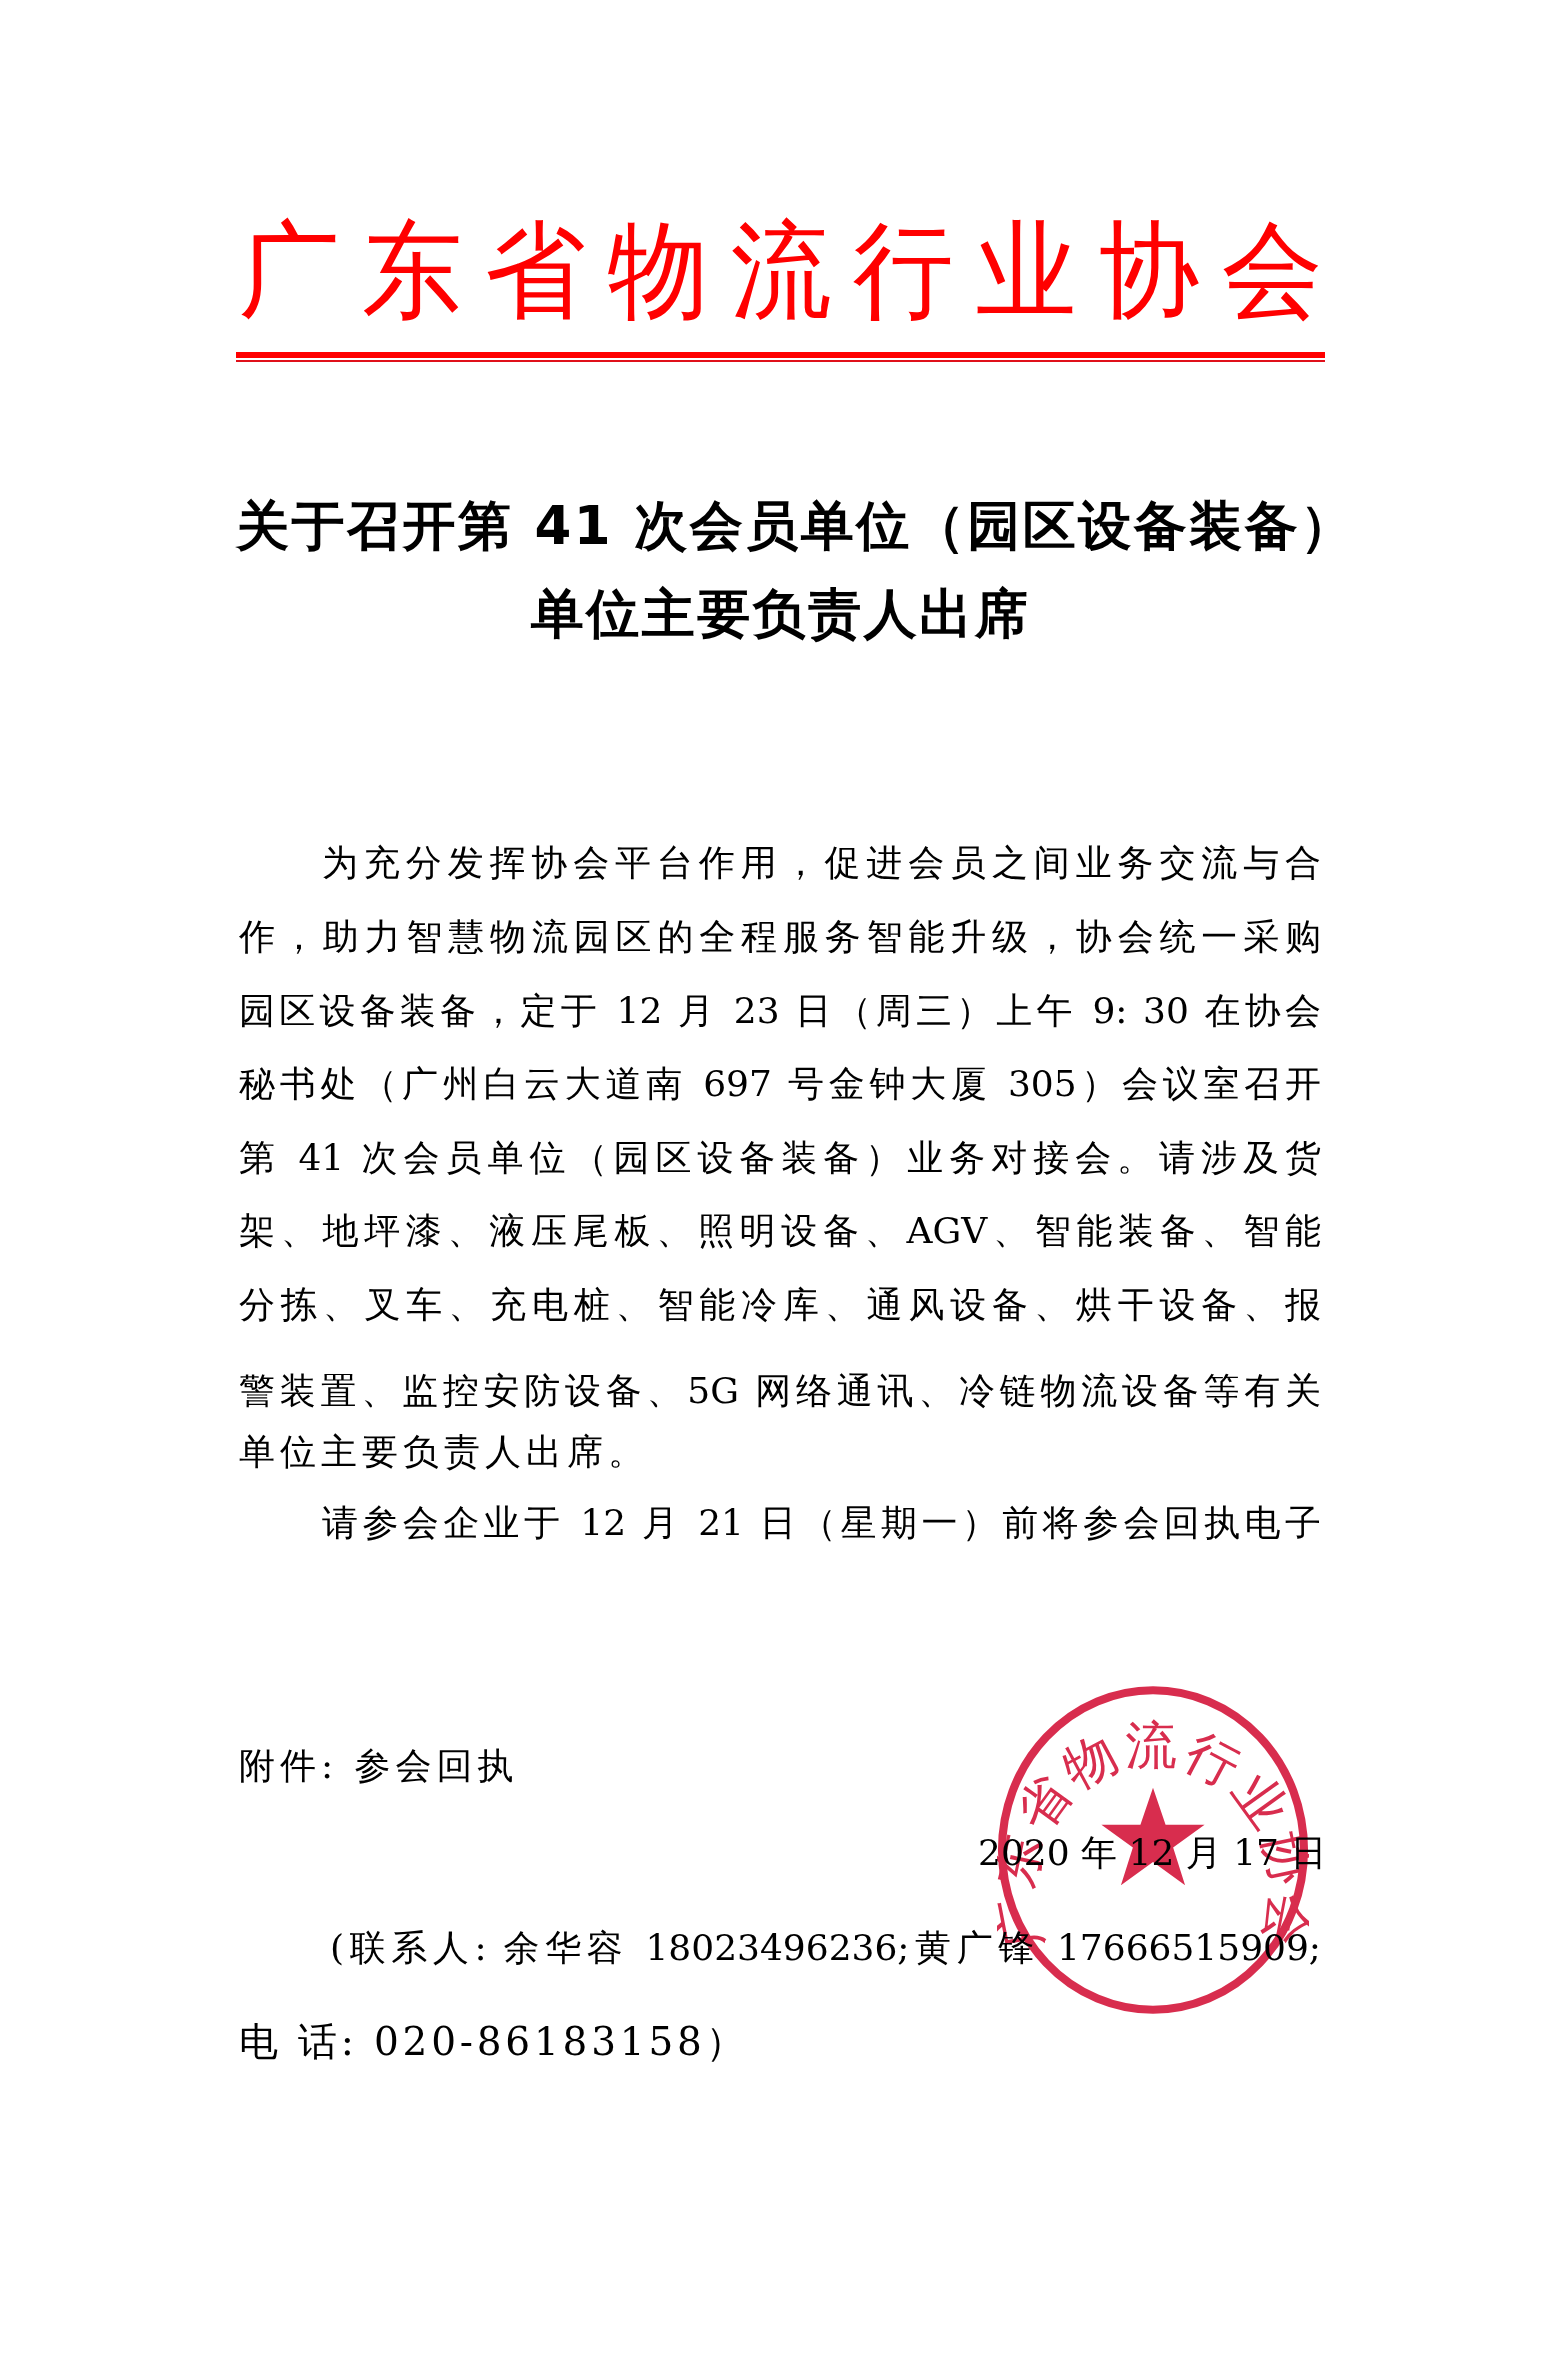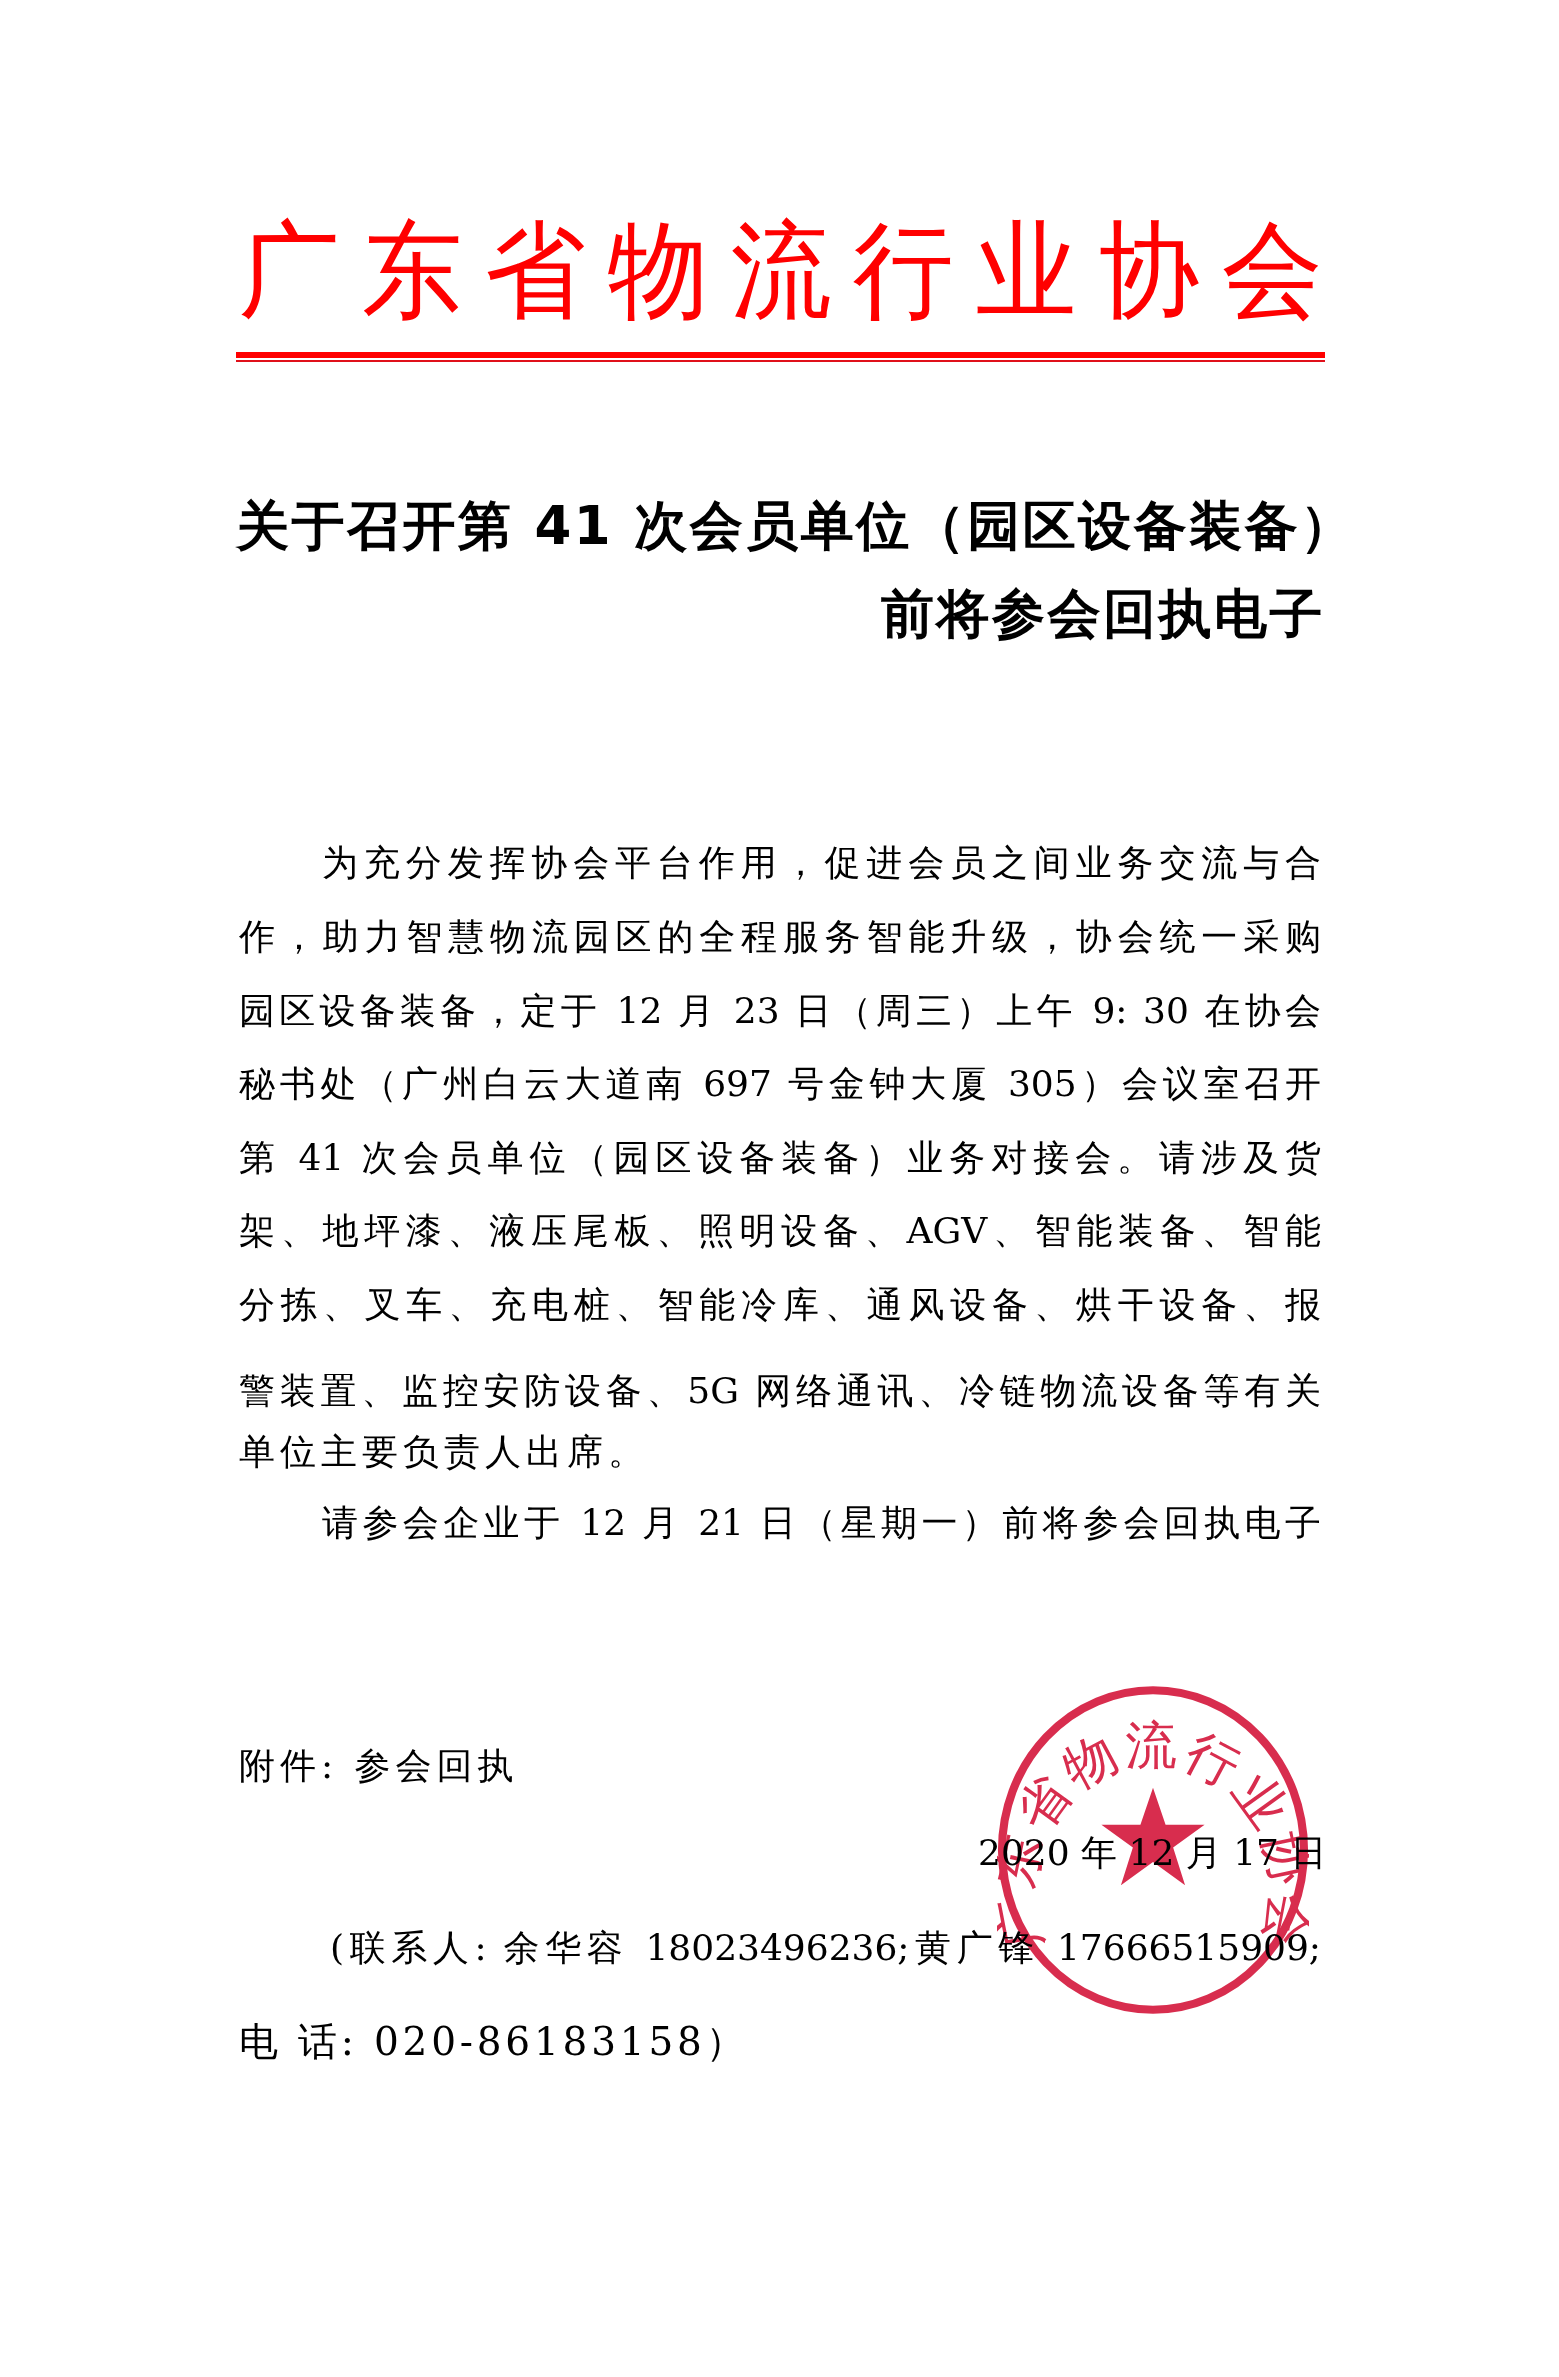--- a/index.html
+++ b/index.html
@@ -7,21 +7,21 @@
          font-family: "DejaVu Serif", "Liberation Serif", serif; color: #000; }
   .page { position: absolute; left: 0; top: 0; width: 1560px; height: 2377px; background: #fff; }
 
   .letterhead { position: absolute; left: 236px; top: 208px; width: 1089px; height: 126px;
                 display: flex; justify-content: space-between; align-items: center; }
   .letterhead span { color: #ff0000; font-family: "DejaVu Serif", serif; font-size: 106px;
                      line-height: 126px; transform: scaleX(0.95); display: inline-block; }
   .rule-thick { position: absolute; left: 236px; top: 352px; width: 1089px; height: 5.7px; background: #ff0000; }
   .rule-thin  { position: absolute; left: 236px; top: 360px; width: 1089px; height: 1.9px; background: #e0101a; }
 
-  .title { position: absolute; left: 236px; width: 1089px; text-align: right;
+  .title { position: absolute; left: 236px; width: 1089px; text-align: center;
            font-family: "DejaVu Sans", "Liberation Sans", sans-serif; font-weight: bold;
            font-size: 53px; line-height: 69px; letter-spacing: 2.5px; white-space: nowrap; }
   .title.l1 { top: 491px; }
   .title.l2 { top: 579px; }
 
   .line { position: absolute; left: 239px; width: 1082px; height: 50px; line-height: 50px;
           font-size: 36px; white-space: nowrap; }
   .line.j { text-align: justify; text-align-last: justify; }
   .line.indent { left: 322px; width: 999px; }
 
@@ -49,21 +49,21 @@
     <span>流</span>
     <span>行</span>
     <span>业</span>
     <span>协</span>
     <span>会</span>
   </div>
   <div class="rule-thick"></div>
   <div class="rule-thin"></div>
 
   <div class="title l1">关于召开第 41 次会员单位（园区设备装备）</div>
-  <div class="title l2">前将参会回执电子</div>
+  <div class="title l2">单位主要负责人出席</div>
 
 
   <div class="line j indent" style="top:838px">为充分发挥协会平台作用，促进会员之间业务交流与合</div>
   <div class="line j" style="top:912px">作，助力智慧物流园区的全程服务智能升级，协会统一采购</div>
   <div class="line j" style="top:986px">园区设备装备，定于 12 月 23 日（周三）上午 9: 30 在协会</div>
   <div class="line j" style="top:1059px">秘书处（广州白云大道南 697 号金钟大厦 305）会议室召开</div>
   <div class="line j" style="top:1133px">第 41 次会员单位（园区设备装备）业务对接会。请涉及货</div>
   <div class="line j" style="top:1280px">分拣、叉车、充电桩、智能冷库、通风设备、烘干设备、报</div>
   <div class="line j" style="top:1206px">架、地坪漆、液压尾板、照明设备、AGV、智能装备、智能</div>
   <div class="line j" style="top:1366px">警装置、监控安防设备、5G 网络通讯、冷链物流设备等有关</div>

